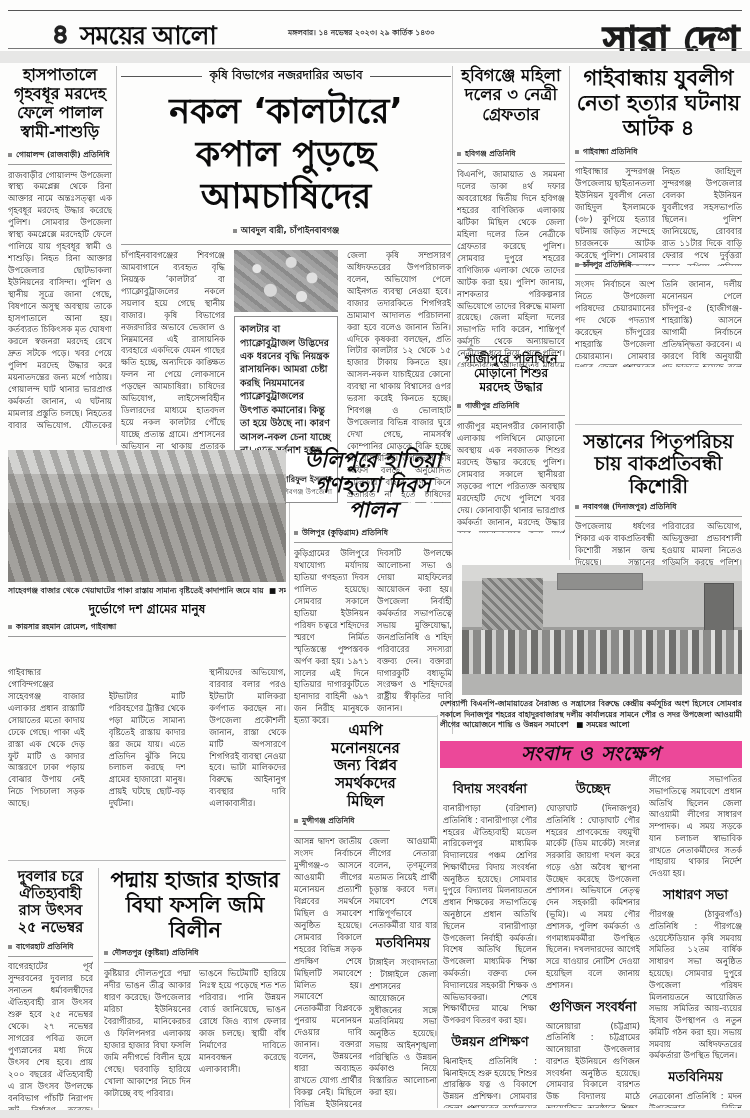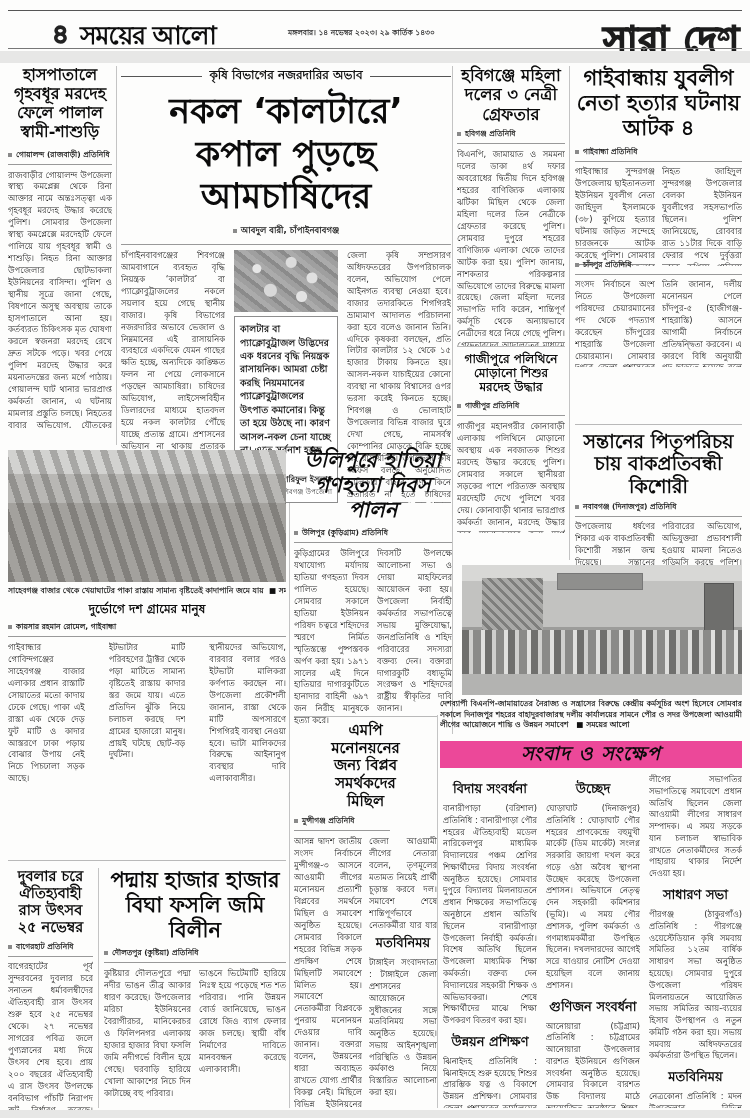--- a/index.html
+++ b/index.html
@@ -116,21 +116,21 @@
           <div class="quotetitle">কৃষি কর্মকর্তা, শিবগঞ্জ উপজেলা</div>
         </div>
 
       </div>
       <div class="bodytext" style="width:104px;">জেলা কৃষি সম্প্রসারণ অধিদফতরের উপপরিচালক বলেন, অভিযোগ পেলে আইনগত ব্যবস্থা নেওয়া হবে। বাজার তদারকিতে শিগগিরই ভ্রাম্যমাণ আদালত পরিচালনা করা হবে বলেও জানান তিনি। এদিকে কৃষকরা বলছেন, প্রতি লিটার কালটার ১২ থেকে ১৫ হাজার টাকায় কিনতে হয়। আসল-নকল যাচাইয়ের কোনো ব্যবস্থা না থাকায় বিশ্বাসের ওপর ভরসা করেই কিনতে হচ্ছে। শিবগঞ্জ ও ভোলাহাট উপজেলার বিভিন্ন বাজার ঘুরে দেখা গেছে, নামসর্বস্ব কোম্পানির মোড়কে বিক্রি হচ্ছে এই রাসায়নিক। উপজেলা কৃষি অফিস বলছে, অনুমোদিত তালিকার বাইরে পণ্য কিনে প্রতারিত না হতে চাষিদের সচেতন করা হচ্ছে। তবু থামছে না নকলের দৌরাত্ম্য।</div>
     </div>
   </div>
 
   <div class="abs" style="left:457px;top:66px;width:108px;">
     <div class="hl" style="font-size:16.5px;">হবিগঞ্জে মহিলা দলের ৩ নেত্রী গ্রেফতার</div>
-    <div class="byline" style="margin-top:4px;">
+    <div class="byline" style="margin-top:24px;">
       <span class="bybullet"></span>
       <span>হবিগঞ্জ প্রতিনিধি</span>
     </div>
     <div class="bodytext" style="margin-top:5px;height:198px;">বিএনপি, জামায়াত ও সমমনা দলের ডাকা ৪র্থ দফার অবরোধের দ্বিতীয় দিনে হবিগঞ্জ শহরের বাণিজ্যিক এলাকায় ঝটিকা মিছিল থেকে জেলা মহিলা দলের তিন নেত্রীকে গ্রেফতার করেছে পুলিশ। সোমবার দুপুরে শহরের বাণিজ্যিক এলাকা থেকে তাদের আটক করা হয়। পুলিশ জানায়, নাশকতার পরিকল্পনার অভিযোগে তাদের বিরুদ্ধে মামলা রয়েছে। জেলা মহিলা দলের সভাপতি দাবি করেন, শান্তিপূর্ণ কর্মসূচি থেকে অন্যায়ভাবে নেত্রীদের ধরে নিয়ে গেছে পুলিশ। গ্রেফতারদের আদালতের মাধ্যমে জেলহাজতে পাঠানো হয়েছে।</div>
   </div>
   <div class="abs hrule" style="left:457px;top:346px;width:108px;"></div>
 
   <div class="abs" style="left:457px;top:352px;width:108px;">
     <div class="hl" style="font-size:12px;">গাজীপুরে পলিথিনে মোড়ানো শিশুর মরদেহ উদ্ধার</div>
     <div class="byline" style="margin-top:6px;">
@@ -246,21 +246,21 @@
   <div class="abs caption" style="left:8px;top:586px;width:278px;white-space:nowrap;overflow:hidden;text-align:left;">
     <span>সাহেবগঞ্জ বাজার থেকে খেয়াঘাটের পাকা রাস্তায় সামান্য বৃষ্টিতেই কাদাপানি জমে যায়</span>
     <span class="credit">&nbsp;■ <span>সময়ের আলো</span></span>
   </div>
   <div class="abs" style="left:8px;top:602px;width:278px;">
     <div class="hl" style="font-size:12px;font-weight:bold;">দুর্ভোগে দশ গ্রামের মানুষ</div>
     <div class="byline" style="margin-top:5px;">
       <span class="bybullet"></span>
       <span>কায়সার রহমান রোমেল, গাইবান্ধা</span>
     </div>
-    <div class="cols" style="gap:24px;margin-top:5px;height:168px;">
+    <div class="cols" style="gap:24px;margin-top:5px;height:168px;align-items:flex-end;">
       <div class="bodytext" style="width:87px;">গাইবান্ধার গোবিন্দগঞ্জের সাহেবগঞ্জ বাজার এলাকার প্রধান রাস্তাটি সোয়াতের মতো কাদায় ঢেকে গেছে। পাকা এই রাস্তা এক থেকে দেড় ফুট মাটি ও কাদার আস্তরণে ঢাকা পড়ায় বোঝার উপায় নেই নিচে পিচঢালা সড়ক আছে।</div>
       <div class="bodytext" style="width:87px;">ইটভাটার মাটি পরিবহণের ট্রাক্টর থেকে পড়া মাটিতে সামান্য বৃষ্টিতেই রাস্তায় কাদার স্তর জমে যায়। এতে প্রতিদিন ঝুঁকি নিয়ে চলাচল করছে দশ গ্রামের হাজারো মানুষ। প্রায়ই ঘটছে ছোট-বড় দুর্ঘটনা।</div>
       <div class="bodytext" style="width:87px;">স্থানীয়দের অভিযোগ, বারবার বলার পরও ইটভাটা মালিকরা কর্ণপাত করছেন না। উপজেলা প্রকৌশলী জানান, রাস্তা থেকে মাটি অপসারণে শিগগিরই ব্যবস্থা নেওয়া হবে। ভাটা মালিকদের বিরুদ্ধে আইনানুগ ব্যবস্থার দাবি এলাকাবাসীর।</div>
     </div>
   </div>
   <div class="abs hrule" style="left:8px;top:860px;width:278px;"></div>
 
   <div class="abs" style="left:8px;top:868px;width:85px;">
     <div class="hl" style="font-size:14.5px;">দুবলার চরে ঐতিহ্যবাহী রাস উৎসব ২৫ নভেম্বর</div>
     <div class="byline" style="margin-top:5px;">

